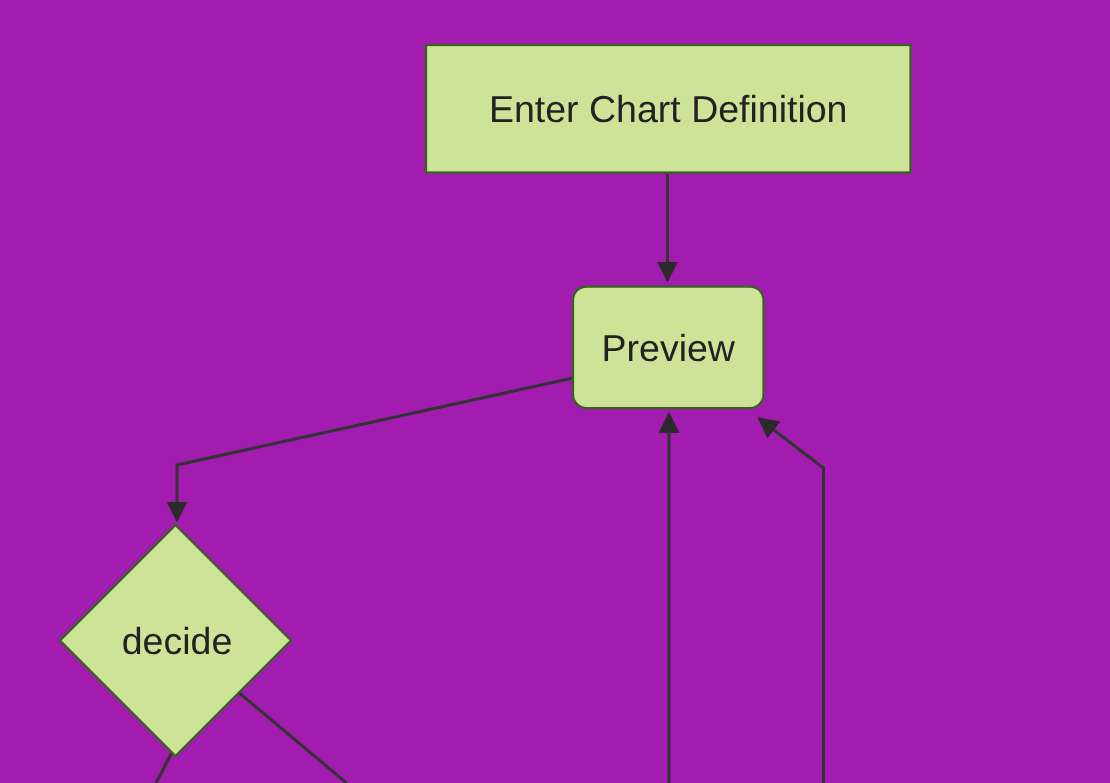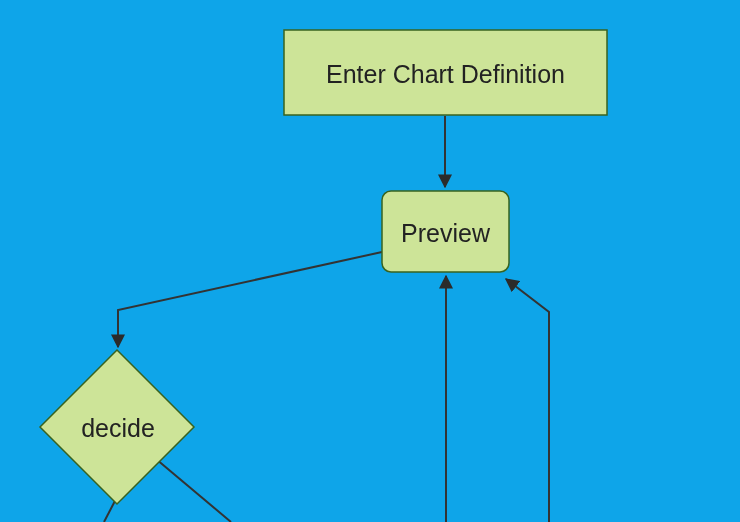--- a/index.html
+++ b/index.html
@@ -6,21 +6,21 @@
     margin: 0;
     padding: 0;
     background: #ffffff;
     font-family: "Liberation Sans", "DejaVu Sans", sans-serif;
   }
   .canvas-wrap {
     position: relative;
     width: 740px;
     height: 522px;
     overflow: hidden;
-    background: #0ea5e9;
+    background: #a21caf;
   }
   svg {
     display: block;
   }
   .node-label {
     font-family: "Liberation Sans", "DejaVu Sans", sans-serif;
     font-size: 25px;
     font-weight: 400;
   }
   .edge {

